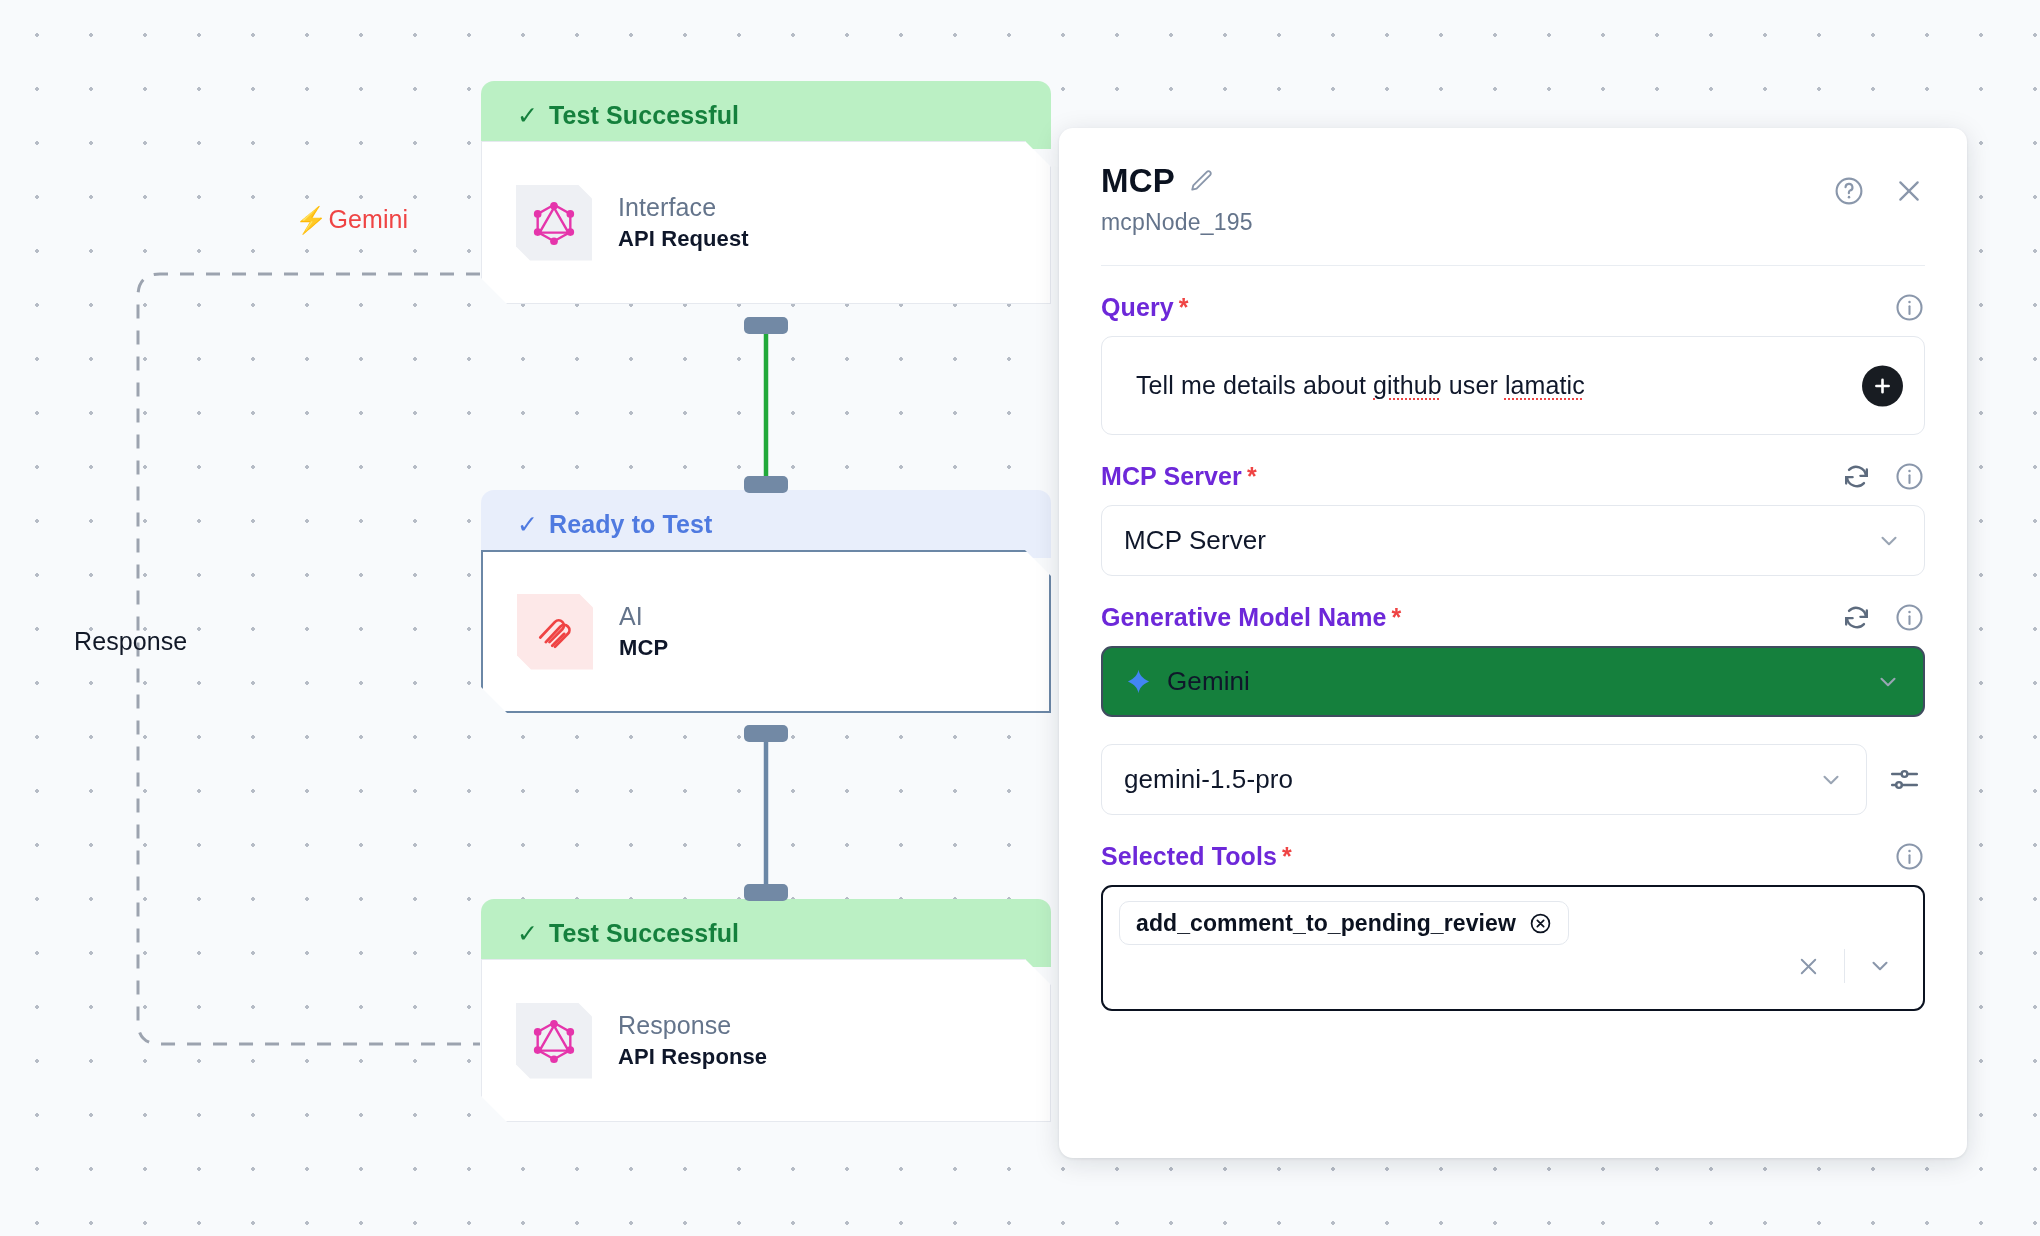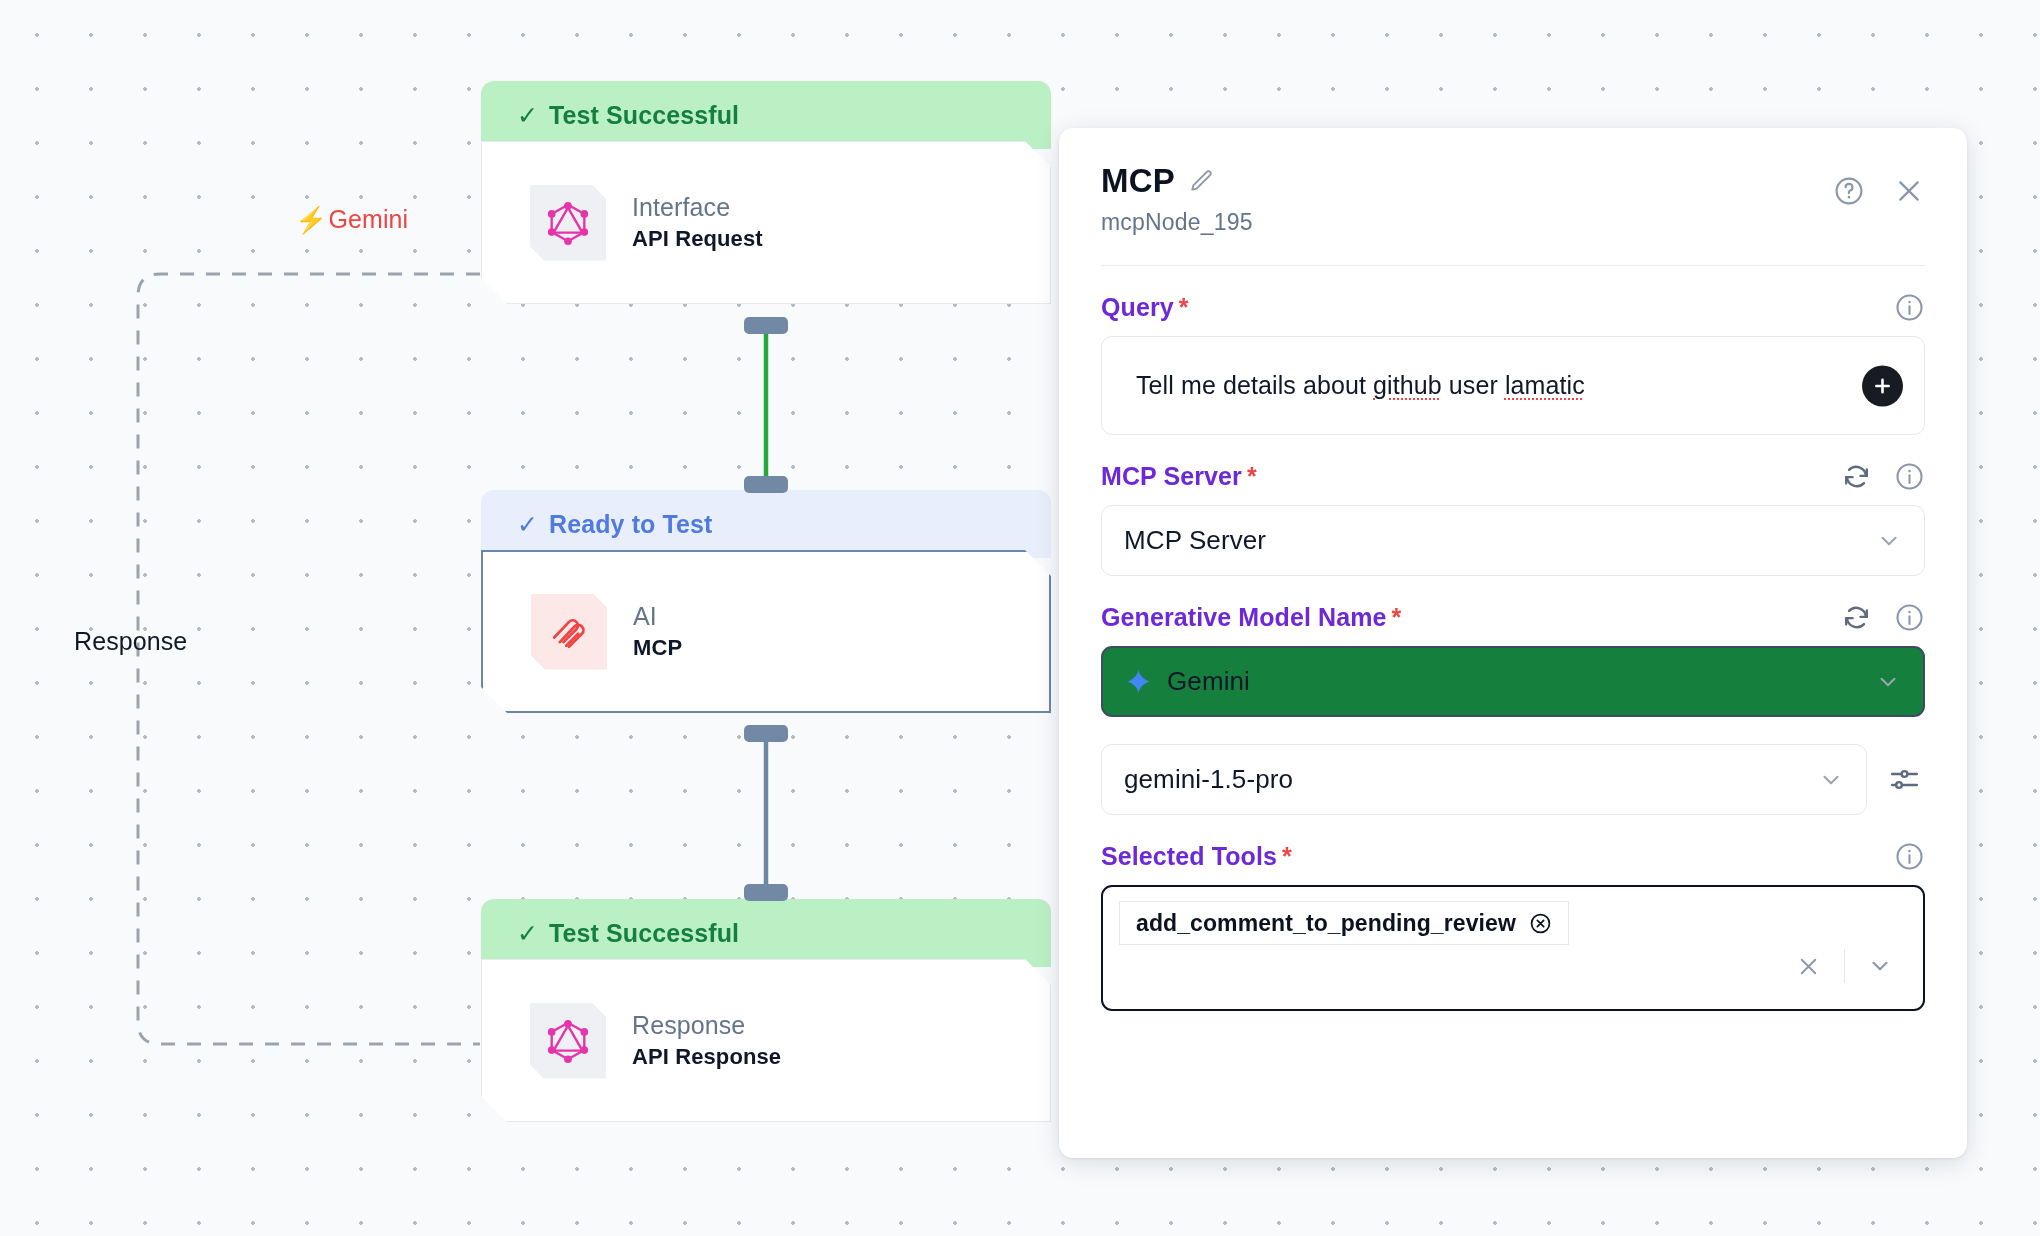--- a/index.html
+++ b/index.html
@@ -57,21 +57,21 @@
   .node-status .chk { font-size: 25px; font-weight: 400; }
   .status-success { background: #bbf0c4; color: #15803d; }
   .status-ready   { background: #e8eefb; color: #4f7ae0; }
 
   .node-body {
     position: relative;
     background: #ffffff;
     border: 1.5px solid #e6e9ef;
     height: 163px;
     display: flex; align-items: center;
-    padding-left: 48px;
+    padding-left: 34px;
     gap: 26px;
     
     clip-path: polygon(0 0, calc(100% - 26px) 0, 100% 26px, 100% 100%, 26px 100%, 0 calc(100% - 26px));
   }
   .node-body.selected {
     border: 2.5px solid #6b87a6;
     background: #fff;
   }
   .node-shadow {
     position:absolute; inset:0;
@@ -190,21 +190,21 @@
     padding: 14px 16px 14px 16px;
     position: relative;
     display: flex; flex-wrap: wrap;
     align-content: flex-start;
     gap: 10px;
     padding-right: 130px;
   }
   .chip {
     display: inline-flex; align-items: center; gap: 13px;
     border: 1.5px solid #e4e8ee;
-    border-radius: 0;
+    border-radius: 10px;
     padding: 8px 16px;
     background: #fff;
     height: 44px;
     cursor: pointer;
   }
   .chip-label { font-size: 23px; font-weight: 700; color: #0b1220; letter-spacing: .1px; white-space: nowrap; }
   .chip-x { display: flex; color: #0b1220; }
   .tools-actions {
     position: absolute; right: 14px; top: 62px;
     display: flex; align-items: center; gap: 0;

